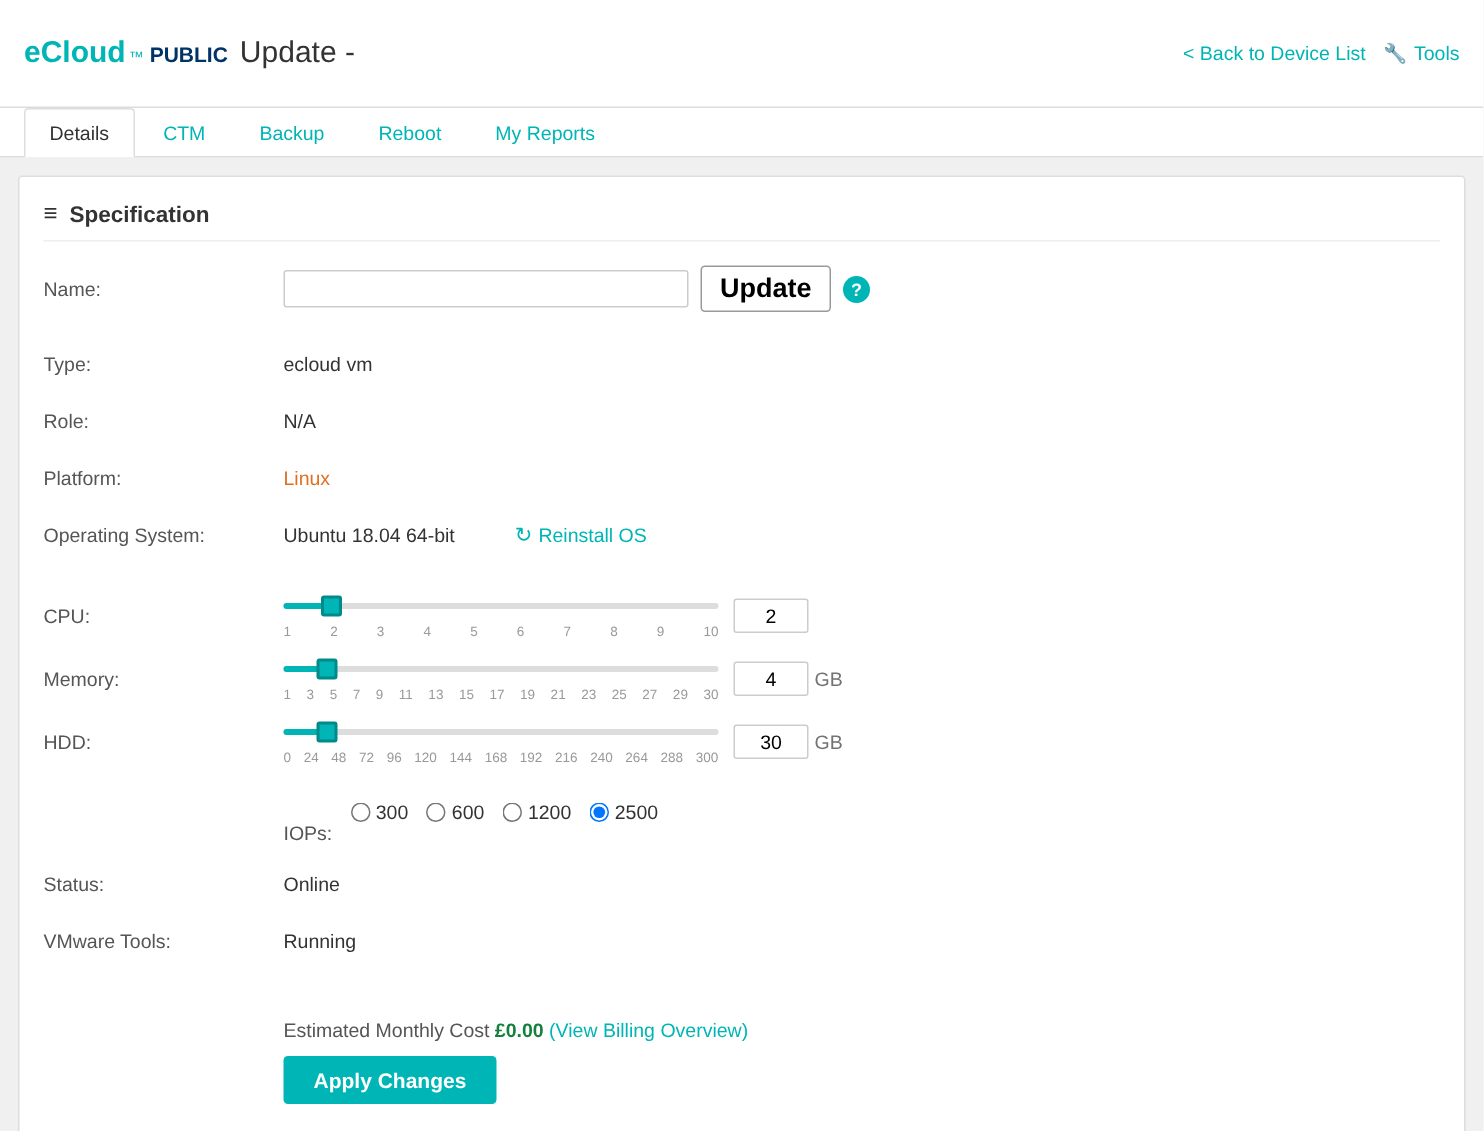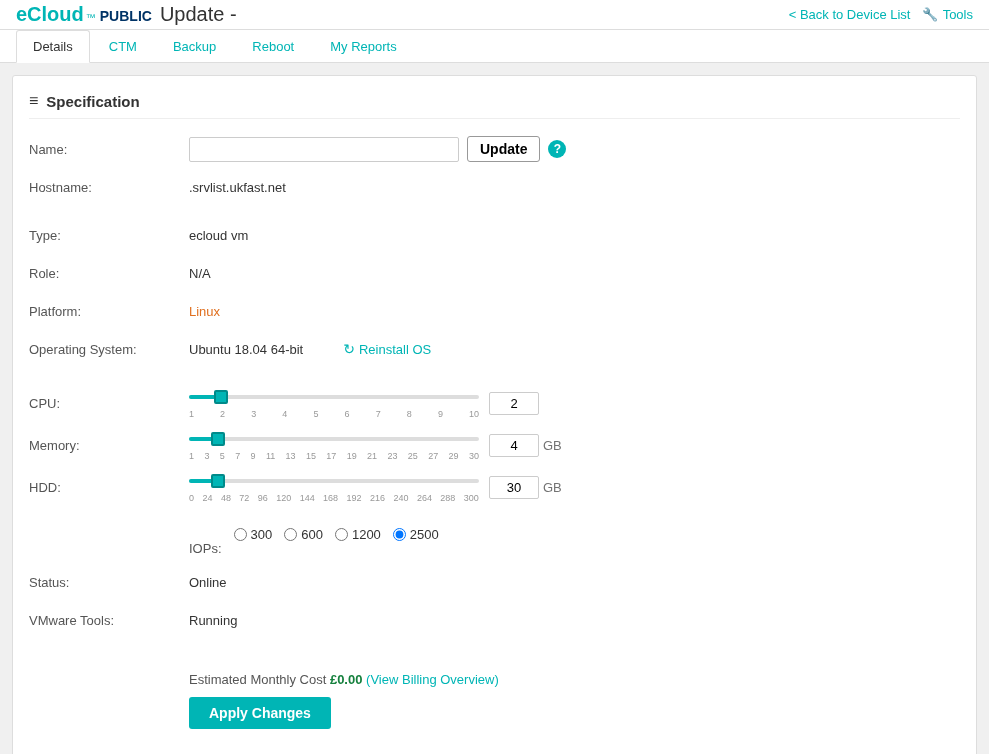--- a/index.html
+++ b/index.html
@@ -1,21 +1,21 @@
 <!DOCTYPE html>
 <html><head>
   <meta charset="utf-8">
   <style>
     * { box-sizing: border-box; margin: 0; padding: 0; }
     body { font-family: Arial, sans-serif; font-size: 13px; color: #333; background: #f0f0f0; }
 
     
     .top-header {
       background: #fff;
-      padding: 3px 16px;
+      padding: 24px 16px;
       display: flex;
       align-items: center;
       justify-content: space-between;
       border-bottom: 1px solid #ddd;
     }
     .logo-area {
       display: flex;
       align-items: baseline;
       gap: 2px;
     }
@@ -120,21 +120,21 @@
       border: 1px solid #ccc;
       padding: 4px 8px;
       width: 270px;
       font-size: 13px;
       border-radius: 2px;
     }
     .update-btn {
       background: #fff;
       border: 1px solid #999;
       padding: 4px 12px;
-      font-size: 14px;
+      font-size: 18px;
       cursor: pointer;
       border-radius: 3px;
       font-weight: bold;
     }
     .help-icon {
       width: 18px;
       height: 18px;
       background: #00b5b5;
       border-radius: 50%;
       color: #fff;
@@ -314,24 +314,20 @@
 
   <div class="form-row">
     <span class="form-label">Name:</span>
     <div class="name-input-row">
       <input class="name-input" type="text" value="" style="">
       <button class="update-btn">Update</button>
       <div class="help-icon">?</div>
     </div>
   </div>
 
-  <div class="form-row">
-    <span class="form-label">Hostname:</span>
-    <span class="form-value">.srvlist.ukfast.net</span>
-  </div>
 
   <div style="height:10px;"></div>
 
   <div class="form-row">
     <span class="form-label">Type:</span>
     <span class="form-value">ecloud vm</span>
   </div>
 
   <div class="form-row">
     <span class="form-label">Role:</span>

